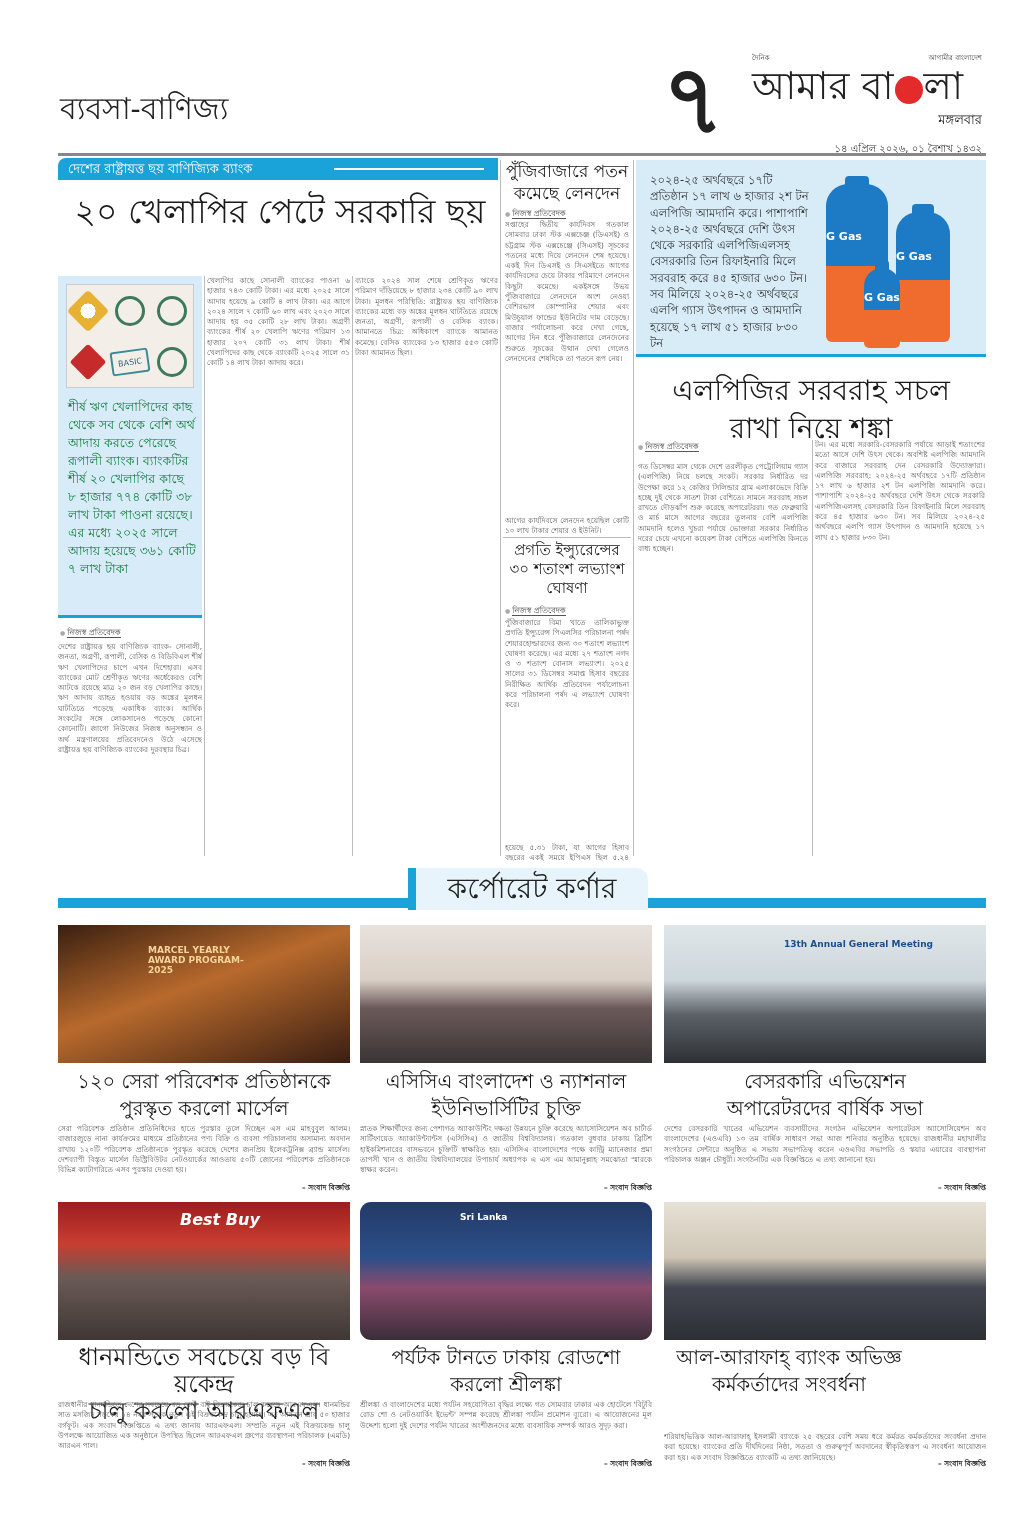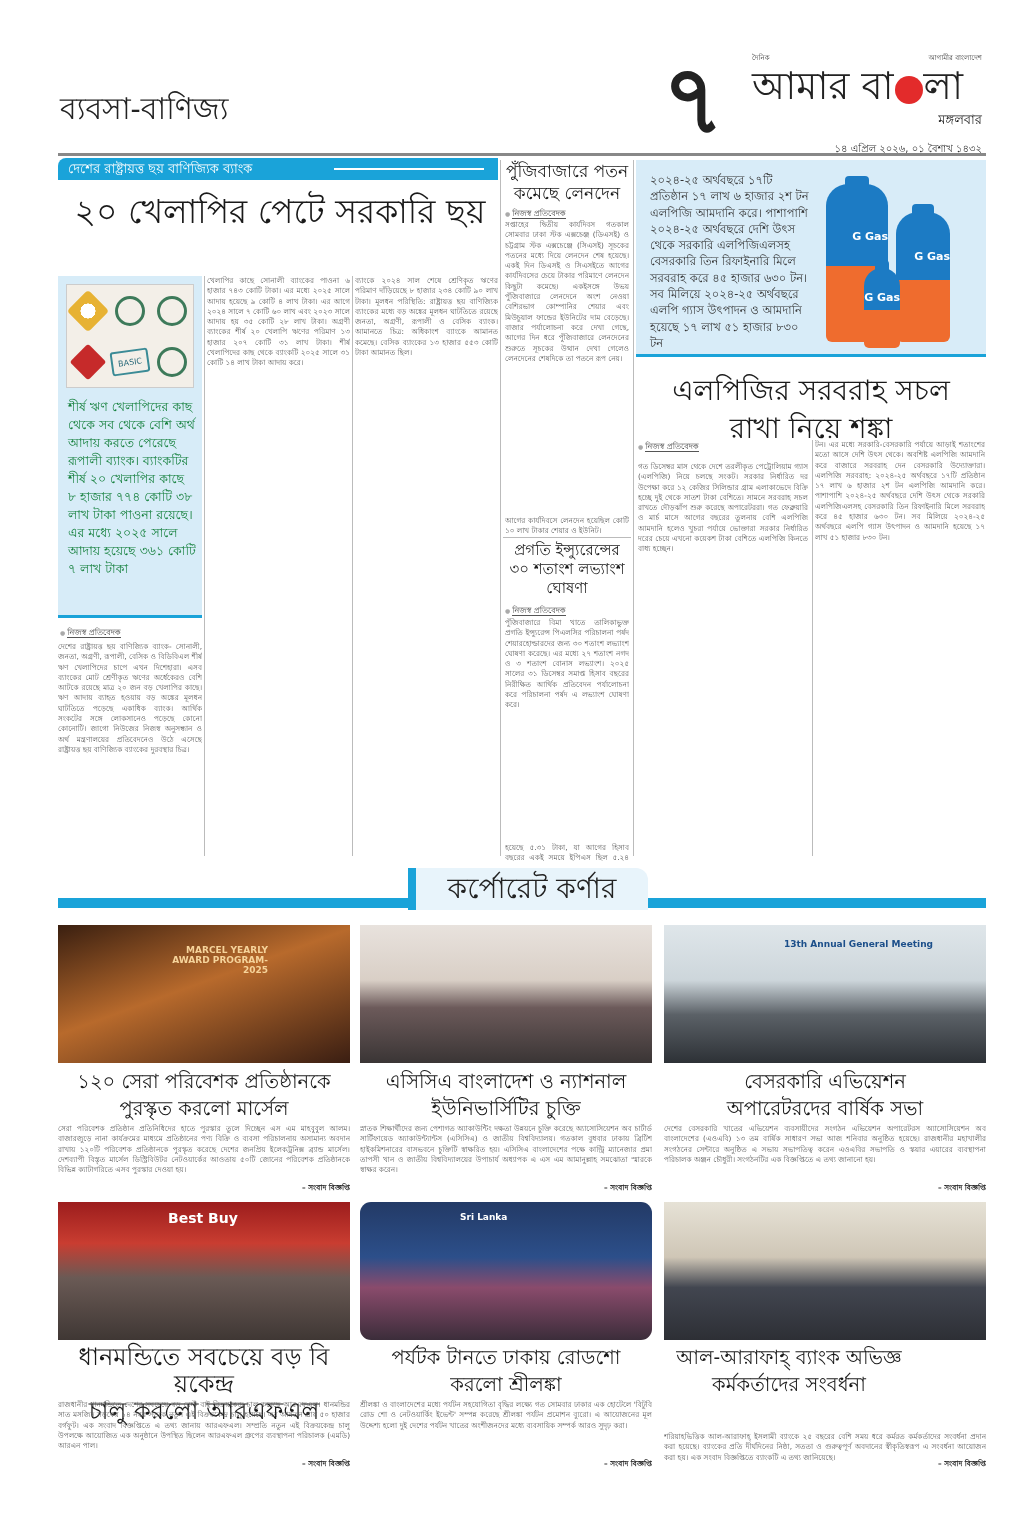--- a/index.html
+++ b/index.html
@@ -34,21 +34,21 @@
 
   .body-text { font-size: 7.3px; line-height: 10.3px; color: #555; text-align: justify; overflow: hidden; }
 
   .vline { width: 1px; background: #bbb; }
   .hline { height: 1px; background: #bbb; }
 
   .mid-head { text-align: center; font-family: "DejaVu Serif", serif; color: #1a1a1a; }
 
   .lpg-box { left: 636px; top: 160px; width: 350px; height: 197px; background: #d8ecf8; border-bottom: 3px solid #1aa3d9; }
   .lpg-text { position: absolute; left: 14px; top: 12px; width: 160px; font-size: 11.5px; line-height: 16.3px; color: #333; }
-  .cyl { position: absolute; border-radius: 22px 22px 6px 6px; background: linear-gradient(#1c7bc4 0, #1c7bc4 52%, #ef6c2e 52%, #ef6c2e 100%); color: #fff; font-weight: bold; font-size: 11px; text-align: right; }
+  .cyl { position: absolute; border-radius: 22px 22px 6px 6px; background: linear-gradient(#1c7bc4 0, #1c7bc4 52%, #ef6c2e 52%, #ef6c2e 100%); color: #fff; font-weight: bold; font-size: 11px; text-align: left; }
   .cyl .neck { position: absolute; left: 30%; width: 40%; height: 10px; top: -8px; background: #1c7bc4; border-radius: 4px 4px 0 0; }
   .cyl .g { position: absolute; left: 0; right: 0; top: 30%; line-height: 12px; }
 
   .corner-bar { left: 58px; top: 898px; width: 928px; height: 10px; background: #1aa3d9; }
   .corner-label { left: 408px; top: 868px; width: 240px; height: 42px; background: #e8f4fb; border-left: 8px solid #1aa3d9; border-radius: 0 12px 0 0; text-align: center; font-size: 28px; line-height: 42px; font-family: "DejaVu Serif", serif; color: #222; }
 
   .photo { background: #777; overflow: hidden; }
   .ph-award { background: linear-gradient(160deg, #3a1f10, #b86a2c 45%, #3a1e12); }
   .ph-acca { background: linear-gradient(180deg, #e8e2dd 0, #d9cfc6 40%, #6c5a5a 60%, #3a3535 100%); }
   .ph-aviation { background: linear-gradient(180deg, #dfe6ea 0, #cdd6db 40%, #5b6167 65%, #2d3136 100%); }
@@ -142,21 +142,21 @@
 </div>
 <div class="abs byline" style="left:638px;top:440px;"><span>নিজস্ব প্রতিবেদক</span></div>
 <div class="abs body-text" style="left:638px;top:462px;width:170px;height:394px;">গত ডিসেম্বর মাস থেকে দেশে তরলীকৃত পেট্রোলিয়াম গ্যাস (এলপিজি) নিয়ে চলছে সংকট। সরকার নির্ধারিত দর উপেক্ষা করে ১২ কেজির সিলিন্ডার গ্রাম এলাকাভেদে বিক্রি হচ্ছে দুই থেকে সাতশ টাকা বেশিতে। সামনে সরবরাহ সচল রাখতে দৌড়ঝাঁপ শুরু করেছে অপারেটররা। গত ফেব্রুয়ারি ও মার্চ মাসে আগের বছরের তুলনায় বেশি এলপিজি আমদানি হলেও খুচরা পর্যায়ে ভোক্তারা সরকার নির্ধারিত দরের চেয়ে এখনো কয়েকশ টাকা বেশিতে এলপিজি কিনতে বাধ্য হচ্ছেন।</div>
 <div class="abs vline" style="left:812px;top:440px;height:416px;"></div>
 <div class="abs body-text" style="left:815px;top:440px;width:170px;height:416px;">টন। এর মধ্যে সরকারি-বেসরকারি পর্যায়ে আড়াই শতাংশের মতো আসে দেশি উৎস থেকে। অবশিষ্ট এলপিজি আমদানি করে বাজারে সরবরাহ দেন বেসরকারি উদ্যোক্তারা। এলপিজি সরবরাহ: ২০২৪-২৫ অর্থবছরে ১৭টি প্রতিষ্ঠান ১৭ লাখ ৬ হাজার ২শ টন এলপিজি আমদানি করে। পাশাপাশি ২০২৪-২৫ অর্থবছরে দেশি উৎস থেকে সরকারি এলপিজিএলসহ বেসরকারি তিন রিফাইনারি মিলে সরবরাহ করে ৪৫ হাজার ৬৩০ টন। সব মিলিয়ে ২০২৪-২৫ অর্থবছরে এলপি গ্যাস উৎপাদন ও আমদানি হয়েছে ১৭ লাখ ৫১ হাজার ৮৩০ টন।</div>
 
 <div class="abs corner-bar"></div>
 <div class="abs corner-label">কর্পোরেট কর্ণার</div>
 
 <div class="abs photo ph-award" style="left:58px;top:925px;width:292px;height:138px;">
-  <div class="ph-caption-tag" style="left:90px;top:20px;width:120px;text-align:right;color:#f6d39a;">MARCEL YEARLY AWARD PROGRAM-2025</div>
+  <div class="ph-caption-tag" style="left:90px;top:20px;width:120px;text-align:left;color:#f6d39a;">MARCEL YEARLY AWARD PROGRAM-2025</div>
 </div>
 <div class="abs mid-head" style="left:58px;top:1068px;width:292px;font-size:19.5px;line-height:27px;">
   <div>১২০ সেরা পরিবেশক প্রতিষ্ঠানকে</div>
   <div>পুরস্কৃত করলো মার্সেল</div>
 </div>
 <div class="abs body-text" style="left:58px;top:1124px;width:292px;height:60px;">সেরা পরিবেশক প্রতিষ্ঠান প্রতিনিধিদের হাতে পুরস্কার তুলে দিচ্ছেন এস এম মাহবুবুল আলম। বাজারজুড়ে নানা কার্যক্রমের মাধ্যমে প্রতিষ্ঠানের পণ্য বিক্রি ও ব্যবসা পরিচালনায় অসামান্য অবদান রাখায় ১২০টি পরিবেশক প্রতিষ্ঠানকে পুরস্কৃত করেছে দেশের জনপ্রিয় ইলেকট্রনিক্স ব্র্যান্ড মার্সেল। দেশব্যাপী বিস্তৃত মার্সেল ডিস্ট্রিবিউটর নেটওয়ার্কের আওতায় ৫০টি জোনের পরিবেশক প্রতিষ্ঠানকে বিভিন্ন ক্যাটাগরিতে এসব পুরস্কার দেওয়া হয়।</div>
 <div class="abs body-text tail" style="left:290px;top:1183px;width:60px;height:12px;text-align:right;">– সংবাদ বিজ্ঞপ্তি</div>
 
 <div class="abs photo ph-acca" style="left:360px;top:925px;width:292px;height:138px;"></div>
 <div class="abs mid-head" style="left:360px;top:1068px;width:292px;font-size:19.5px;line-height:27px;">
@@ -170,21 +170,21 @@
   <div class="ph-caption-tag" style="left:120px;top:14px;color:#1c4f8a;">13th Annual General Meeting</div>
 </div>
 <div class="abs mid-head" style="left:664px;top:1068px;width:322px;font-size:19.5px;line-height:27px;">
   <div>বেসরকারি এভিয়েশন</div>
   <div>অপারেটরদের বার্ষিক সভা</div>
 </div>
 <div class="abs body-text" style="left:664px;top:1124px;width:322px;height:60px;">দেশের বেসরকারি খাতের এভিয়েশন ব্যবসায়ীদের সংগঠন এভিয়েশন অপারেটরস অ্যাসোসিয়েশন অব বাংলাদেশের (এওএবি) ১৩ তম বার্ষিক সাধারণ সভা আজ শনিবার অনুষ্ঠিত হয়েছে। রাজধানীর মহাখালীর সংগঠনের সেন্টারে অনুষ্ঠিত এ সভায় সভাপতিত্ব করেন এওএবির সভাপতি ও স্কয়ার এয়ারের ব্যবস্থাপনা পরিচালক অঞ্জন চৌধুরী। সংগঠনটির এক বিজ্ঞপ্তিতে এ তথ্য জানানো হয়।</div>
 <div class="abs body-text tail" style="left:926px;top:1183px;width:60px;height:12px;text-align:right;">– সংবাদ বিজ্ঞপ্তি</div>
 
 <div class="abs photo ph-shop" style="left:58px;top:1202px;width:292px;height:138px;">
-  <div class="ph-caption-tag" style="left:110px;top:8px;font-size:14px;">Best Buy</div>
+  <div class="ph-caption-tag" style="left:122px;top:8px;font-size:16px;font-style:italic;">Best Buy</div>
 </div>
 <div class="abs mid-head" style="left:58px;top:1344px;width:292px;font-size:24px;line-height:27px;">
   <div>ধানমন্ডিতে সবচেয়ে বড় বি   য়কেন্দ্র</div>
   <div>চালু করলো আরএফএল</div>
 </div>
 <div class="abs body-text" style="left:58px;top:1400px;width:292px;height:60px;">রাজধানীর ধানমন্ডিতে দেশের সবচেয়ে বড় বেস্ট বাই বিক্রয়কেন্দ্র চালু করেছে আরএফএল। ধানমন্ডির সাত মসজিদ সড়কের ১৪ নম্বর সড়কে নতুন এই বিক্রয়কেন্দ্র চালু হয়েছে। এর আয়তন প্রায় ৫০ হাজার বর্গফুট। এক সংবাদ বিজ্ঞপ্তিতে এ তথ্য জানায় আরএফএল। সম্প্রতি নতুন এই বিক্রয়কেন্দ্র চালু উপলক্ষে আয়োজিত এক অনুষ্ঠানে উপস্থিত ছিলেন আরএফএল গ্রুপের ব্যবস্থাপনা পরিচালক (এমডি) আরএন পাল।</div>
 <div class="abs body-text tail" style="left:290px;top:1459px;width:60px;height:12px;text-align:right;">– সংবাদ বিজ্ঞপ্তি</div>
 
 <div class="abs photo ph-lanka" style="left:360px;top:1202px;width:292px;height:138px;">
   <div class="ph-caption-tag" style="left:100px;top:10px;">Sri Lanka</div>

